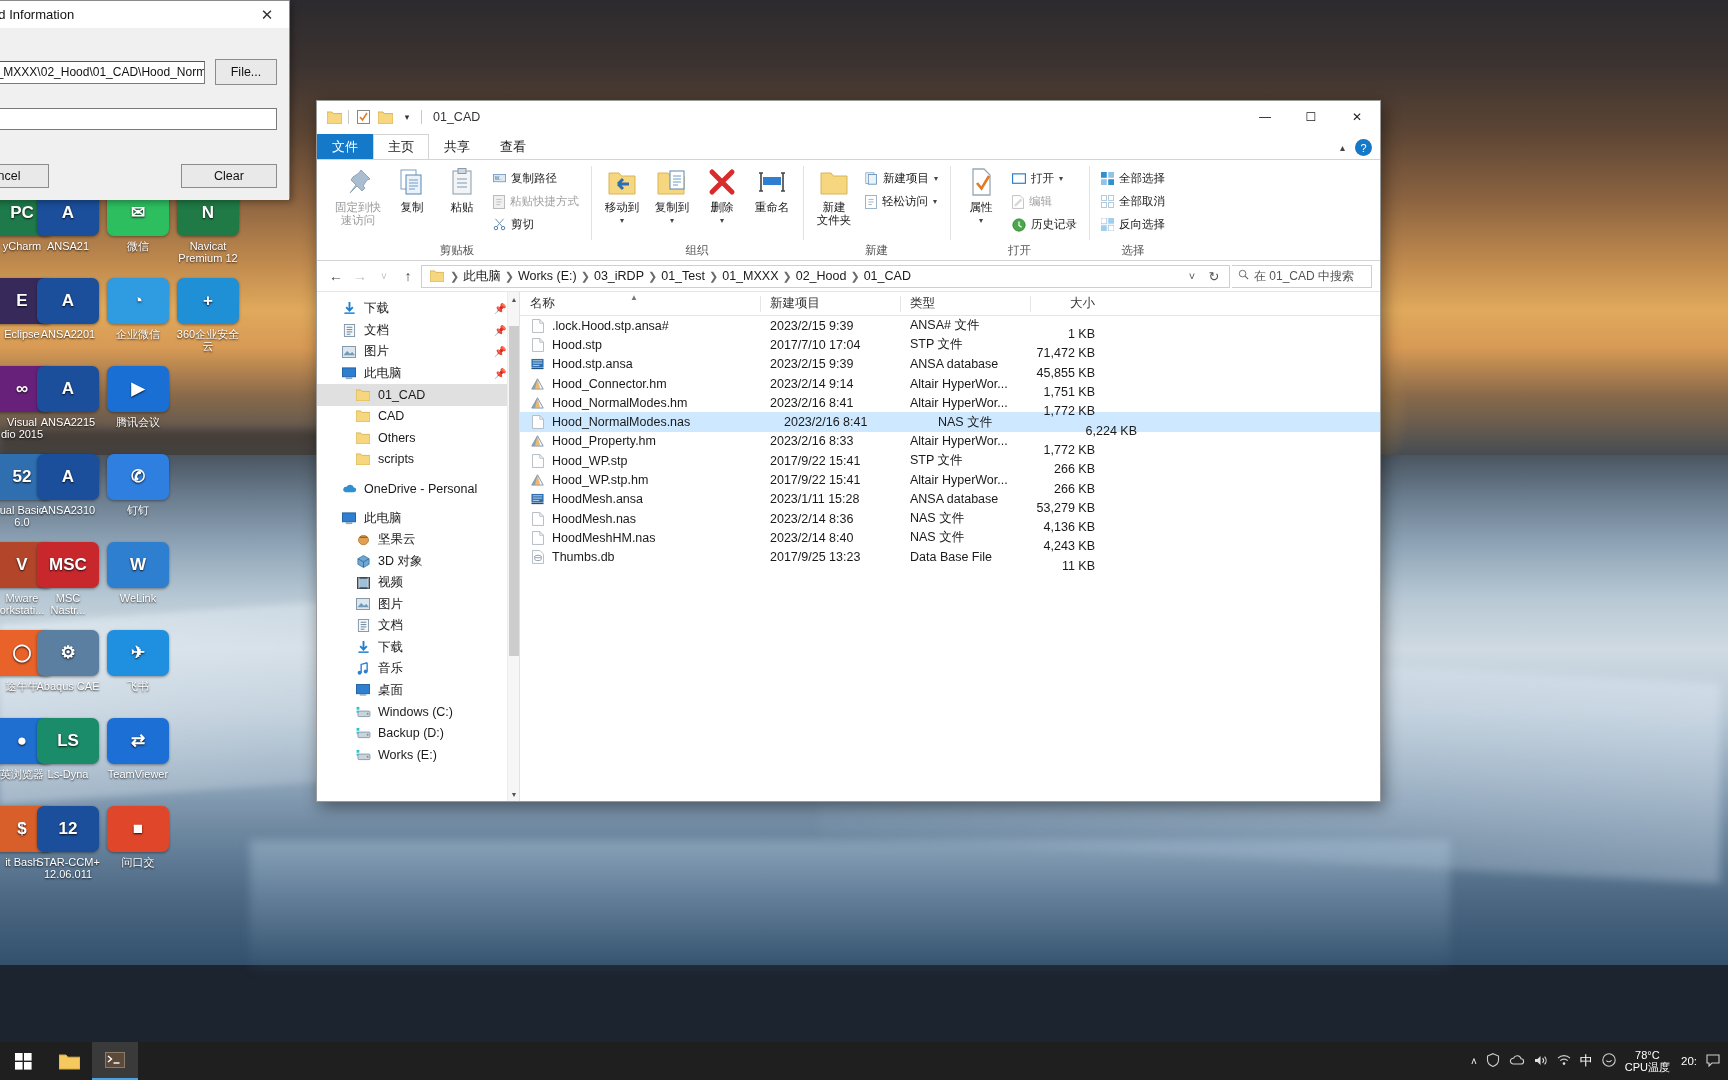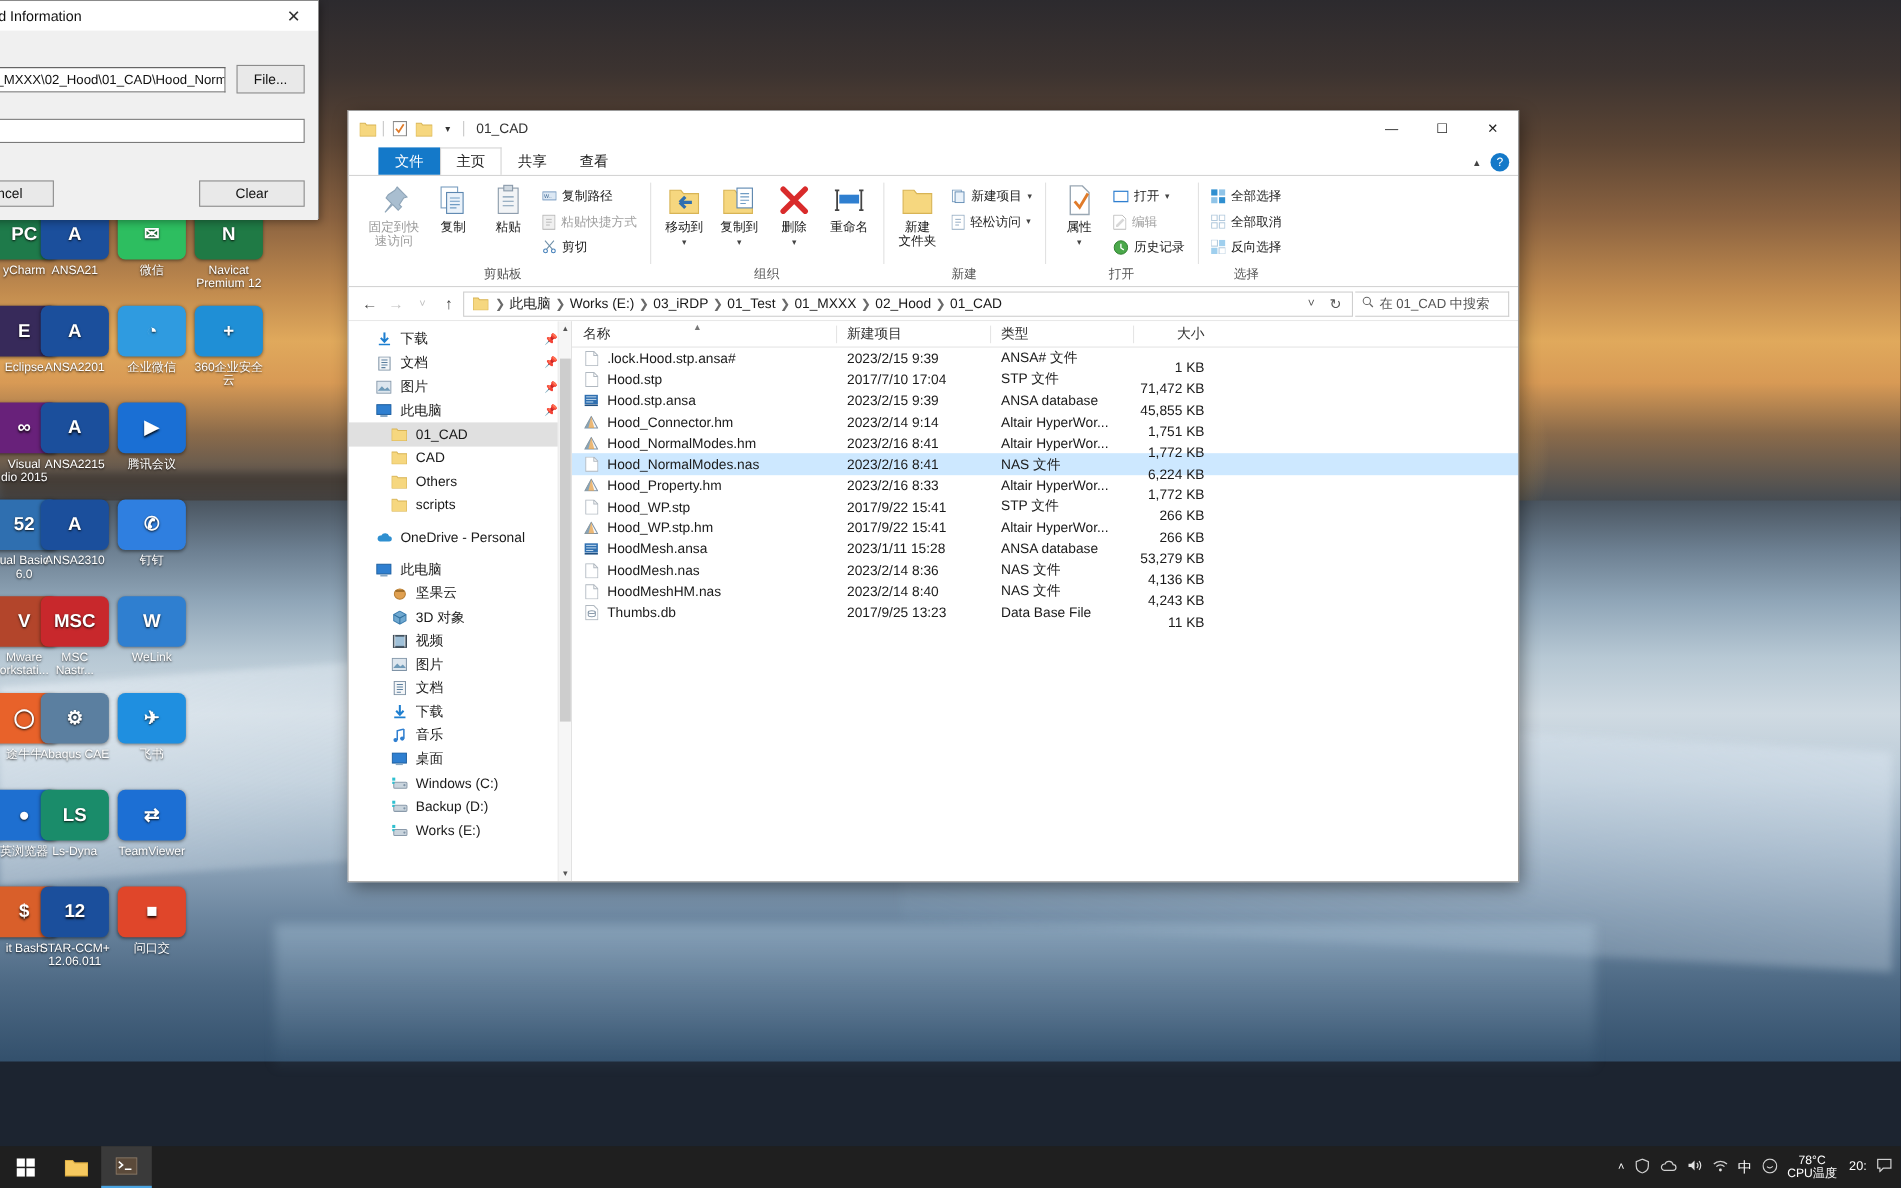--- a/index.html
+++ b/index.html
@@ -110,21 +110,21 @@
   }
   
   #qat-row { height:32px; display:flex; align-items:center; padding:0 6px; position:relative; background:#fff; }
   .qat-ico { width:22px; height:22px; display:flex; align-items:center; justify-content:center; }
   .qat-sep { width:1px; height:14px; background:#c8c8c8; margin:0 3px; }
   #qat-title { font-size:12.5px; color:#333; margin-left:8px; }
   #win-btns { position:absolute; right:0; top:0; display:flex; }
   .win-btn { width:46px; height:31px; display:flex; align-items:center; justify-content:center; font-size:12px; color:#222; }
 
   
-  #tab-row { height:26px; display:flex; align-items:flex-end; padding-left:27px; position:relative; background:#fff; }
+  #tab-row { height:26px; display:flex; align-items:flex-end; padding-left:0; position:relative; background:#fff; }
   .rtab {
     height:25px; padding:0 14px; display:flex; align-items:center;
     font-size:13px; color:#222; border:1px solid transparent; border-bottom:none;
   }
   .rtab.file { background:#1479c9; color:#fff; font-weight:normal; }
   .rtab.active { background:#fff; border-color:#d4d4d4; }
   #ribbon-right { position:absolute; right:8px; bottom:3px; display:flex; align-items:center; gap:10px; }
   .help-circle {
     width:17px; height:17px; border-radius:50%; background:#1479c9; color:#fff;
     font-size:11px; display:flex; align-items:center; justify-content:center;
@@ -198,21 +198,21 @@
     border-bottom:1px solid #e5e5e5; position:relative;
   }
   .colh { padding-left:10px; position:relative; height:24px; display:flex; align-items:center; }
   .colh + .colh::before { content:""; position:absolute; left:0; top:4px; bottom:4px; width:1px; background:#e5e5e5; }
   .c-name { width:240px; }
   .c-date { width:140px; }
   .c-type { width:130px; }
   .c-size { width:75px; justify-content:flex-end; padding-right:10px; }
   #sort-caret { position:absolute; left:110px; top:1px; font-size:8px; color:#777; }
   .frow { height:19.3px; display:flex; align-items:center; font-size:12.5px; color:#1a1a1a; }
-  .frow.sel { background:#cde8ff; }
+  .frow.sel { background:#cde8ff;gap:14px; }
   .frow .f-name { width:240px; display:flex; align-items:center; gap:7px; padding-left:10px; white-space:nowrap; overflow:hidden; }
   .frow .f-date { width:140px; padding-left:10px; color:#1a1a1a; white-space:nowrap; }
   .frow .f-type { width:130px; padding-left:10px; white-space:nowrap; overflow:hidden; }
   .frow .f-size { width:75px; text-align:right; padding-right:10px;margin-top:17px; }
   .ficon { width:15px; height:15px; flex:0 0 15px; display:flex; align-items:center; justify-content:center; }
 
   
   #status {
     height:24px; border-top:1px solid #e2e2e2; display:flex; align-items:center;
     font-size:12px; color:#1a1a1a; padding-left:14px; gap:22px; background:#fff; position:relative;

